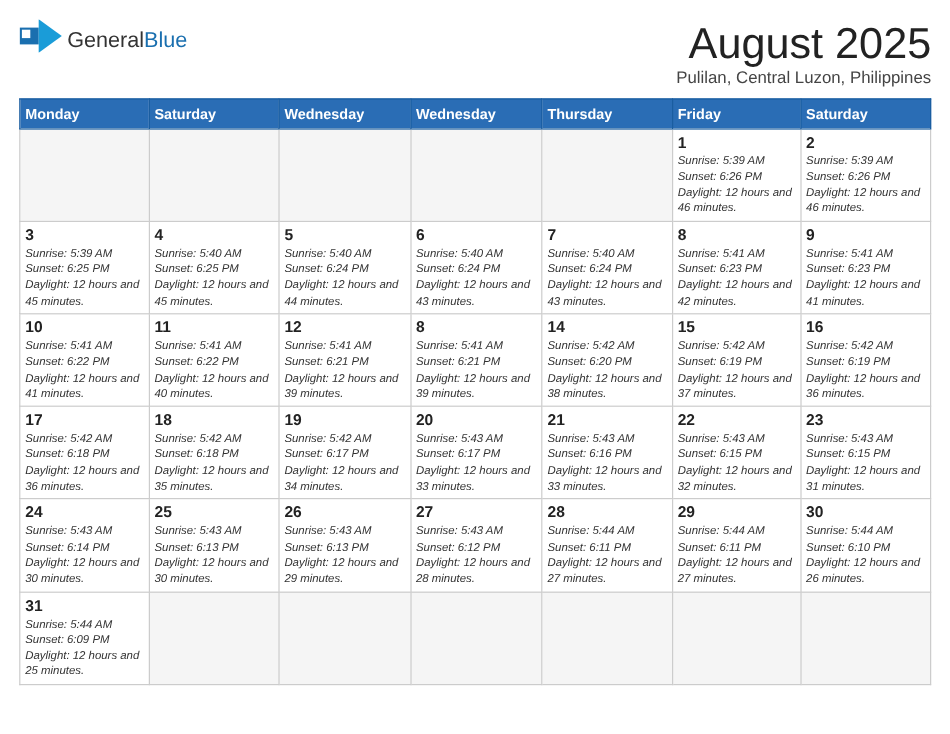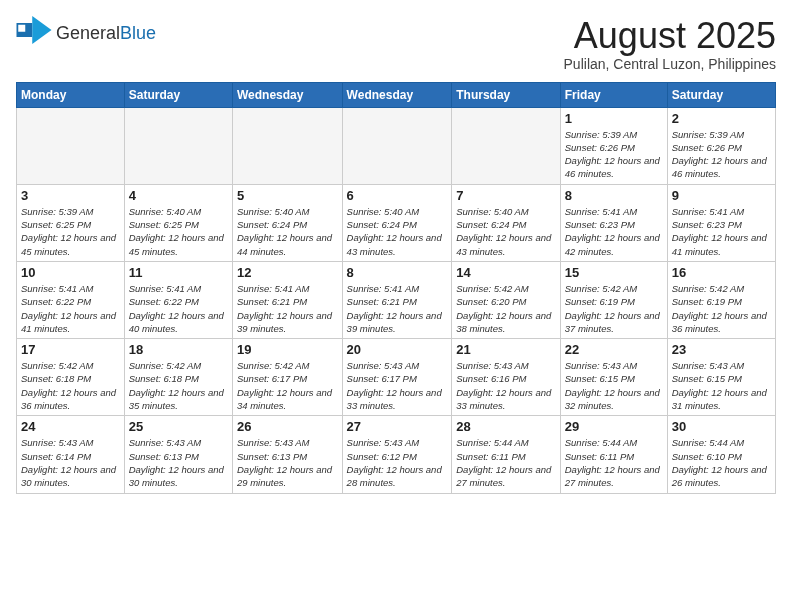--- a/index.html
+++ b/index.html
@@ -312,14 +312,28 @@
 Sunset: 6:11 PM
 Daylight: 12 hours and 27 minutes.</div>
         </td>
         <td>
           <span class="day-number">30</span>
           <div class="day-info" style="white-space: pre-line;">Sunrise: 5:44 AM
 Sunset: 6:10 PM
 Daylight: 12 hours and 26 minutes.</div>
         </td>
       </tr>
+      <tr class="last-row">
+        <td class="has-data">
+          <span class="day-number">31</span>
+          <div class="day-info" style="white-space: pre-line;">Sunrise: 5:44 AM
+Sunset: 6:09 PM
+Daylight: 12 hours and 25 minutes.</div>
+        </td>
+        <td class="empty"></td>
+        <td class="empty"></td>
+        <td class="empty"></td>
+        <td class="empty"></td>
+        <td class="empty"></td>
+        <td class="empty"></td>
+      </tr>
     </tbody>
 </table>
 
 </body></html>

